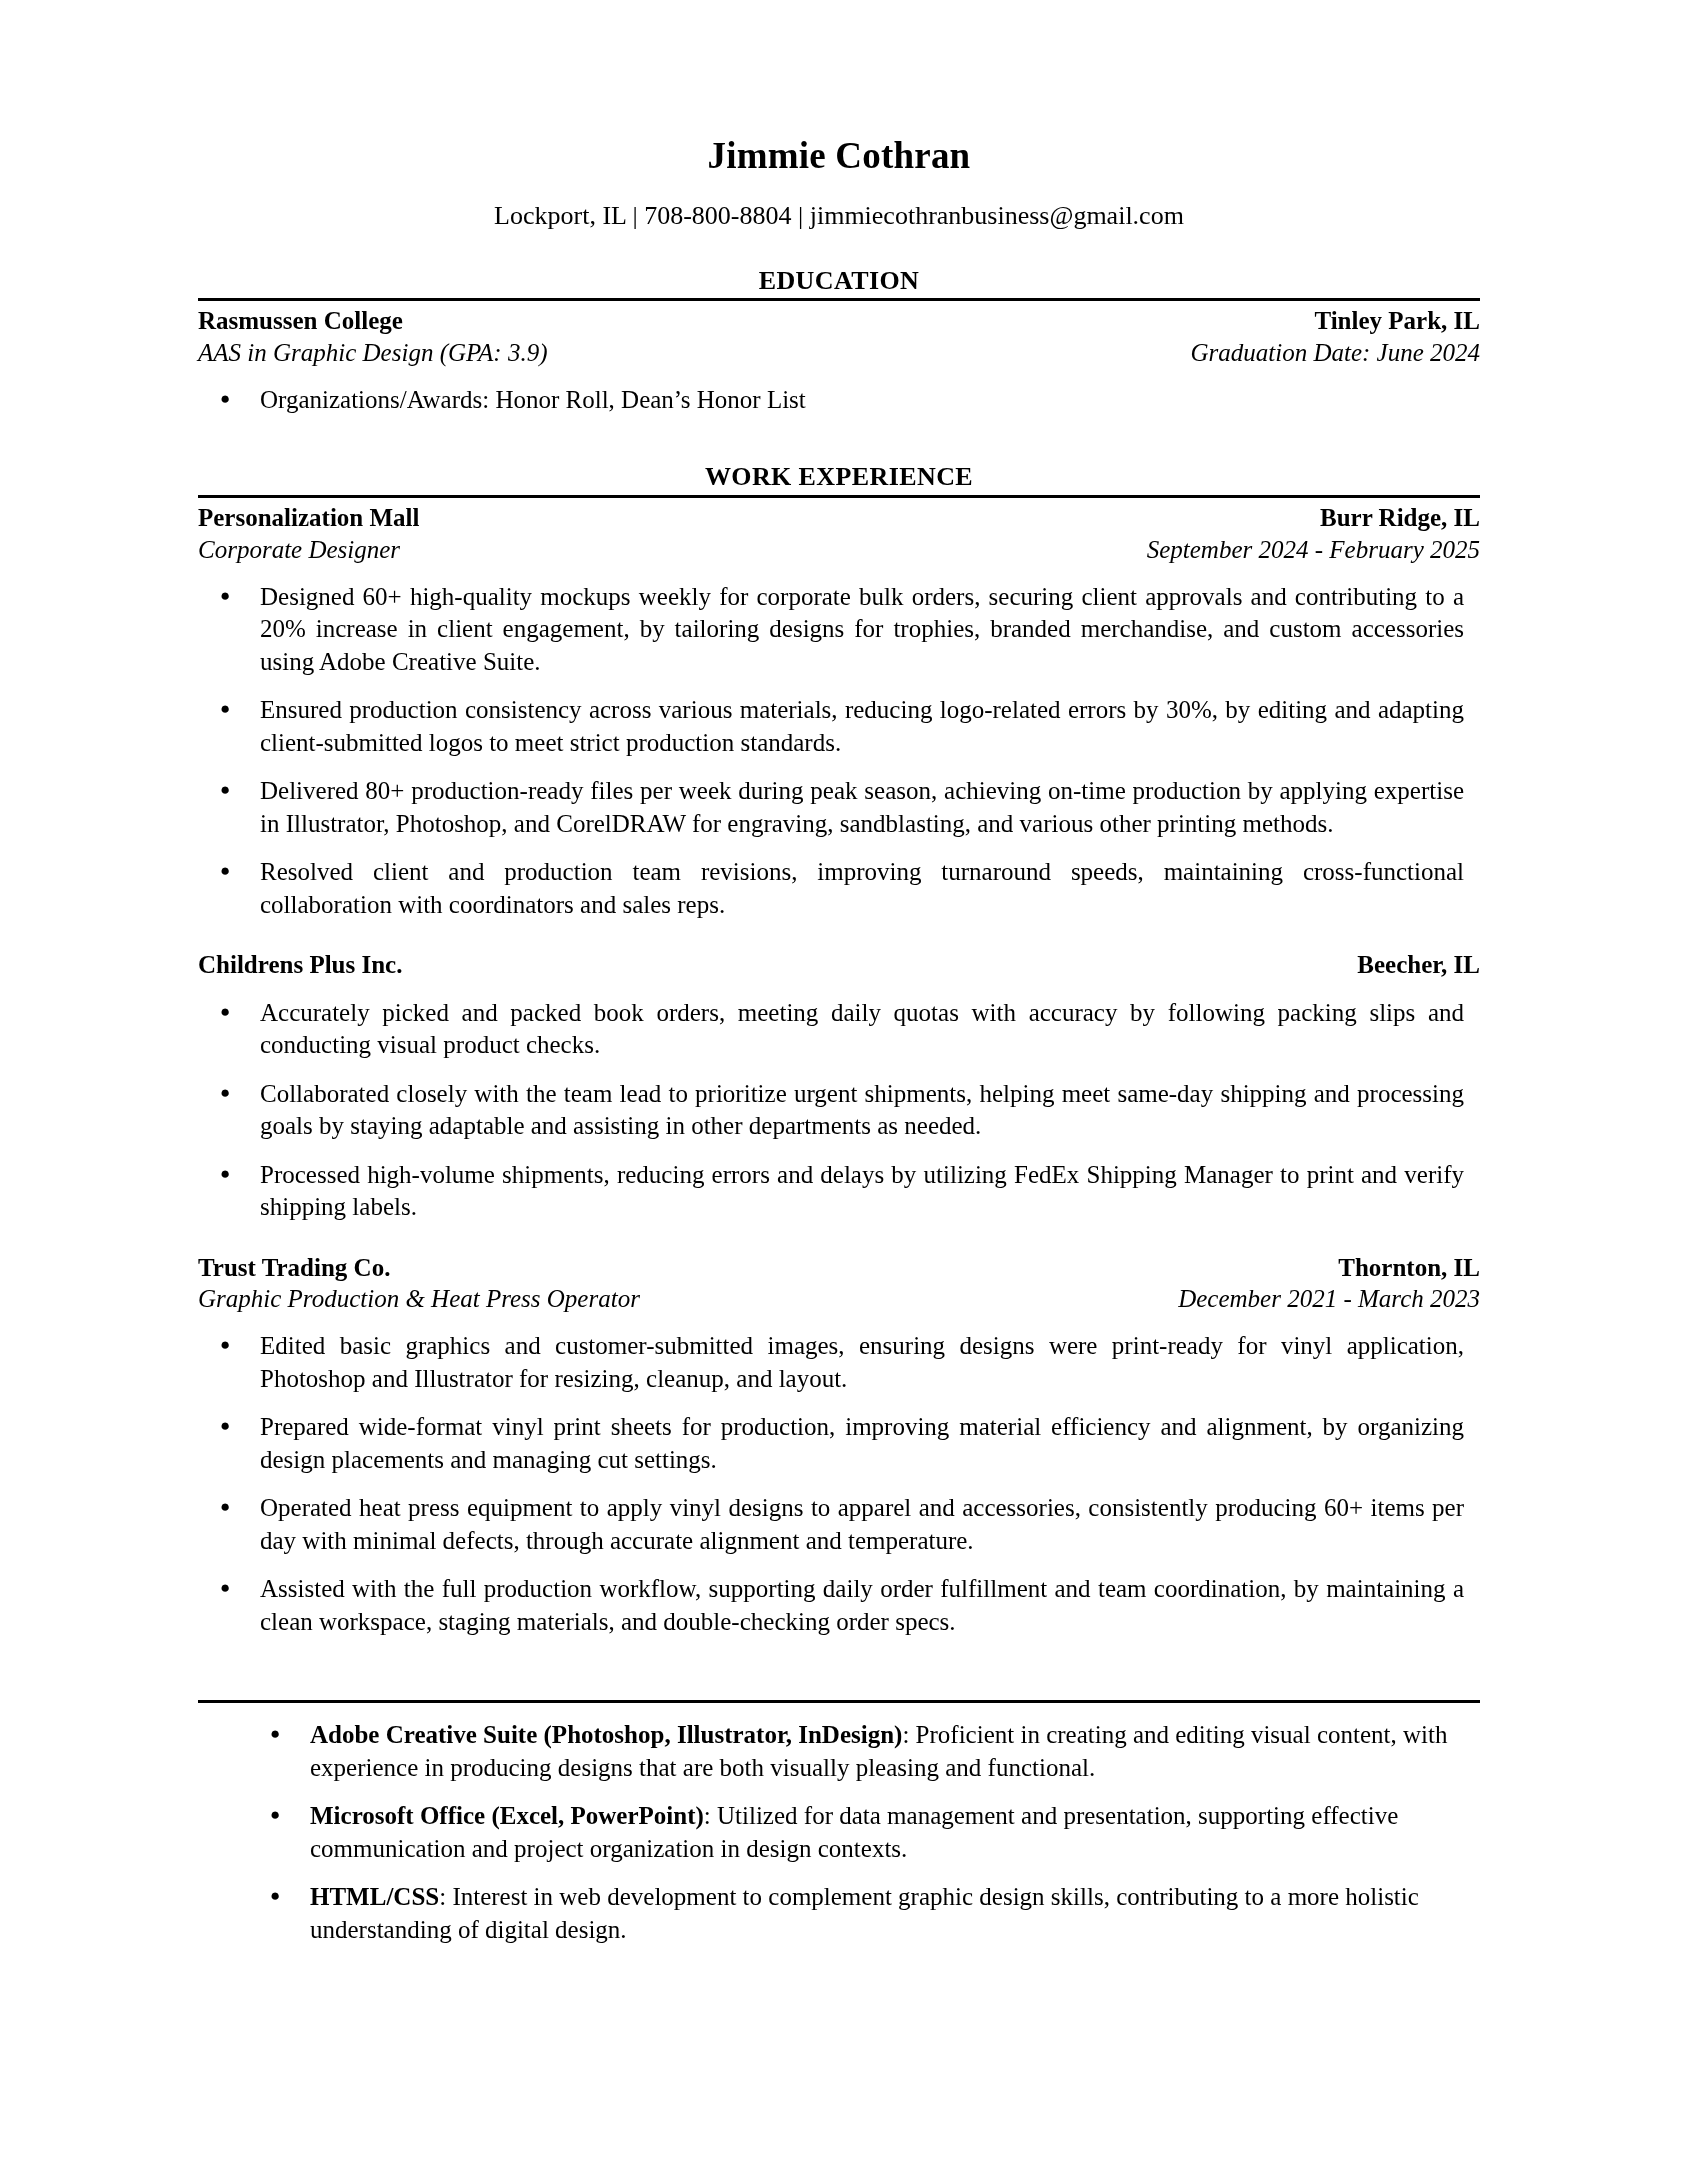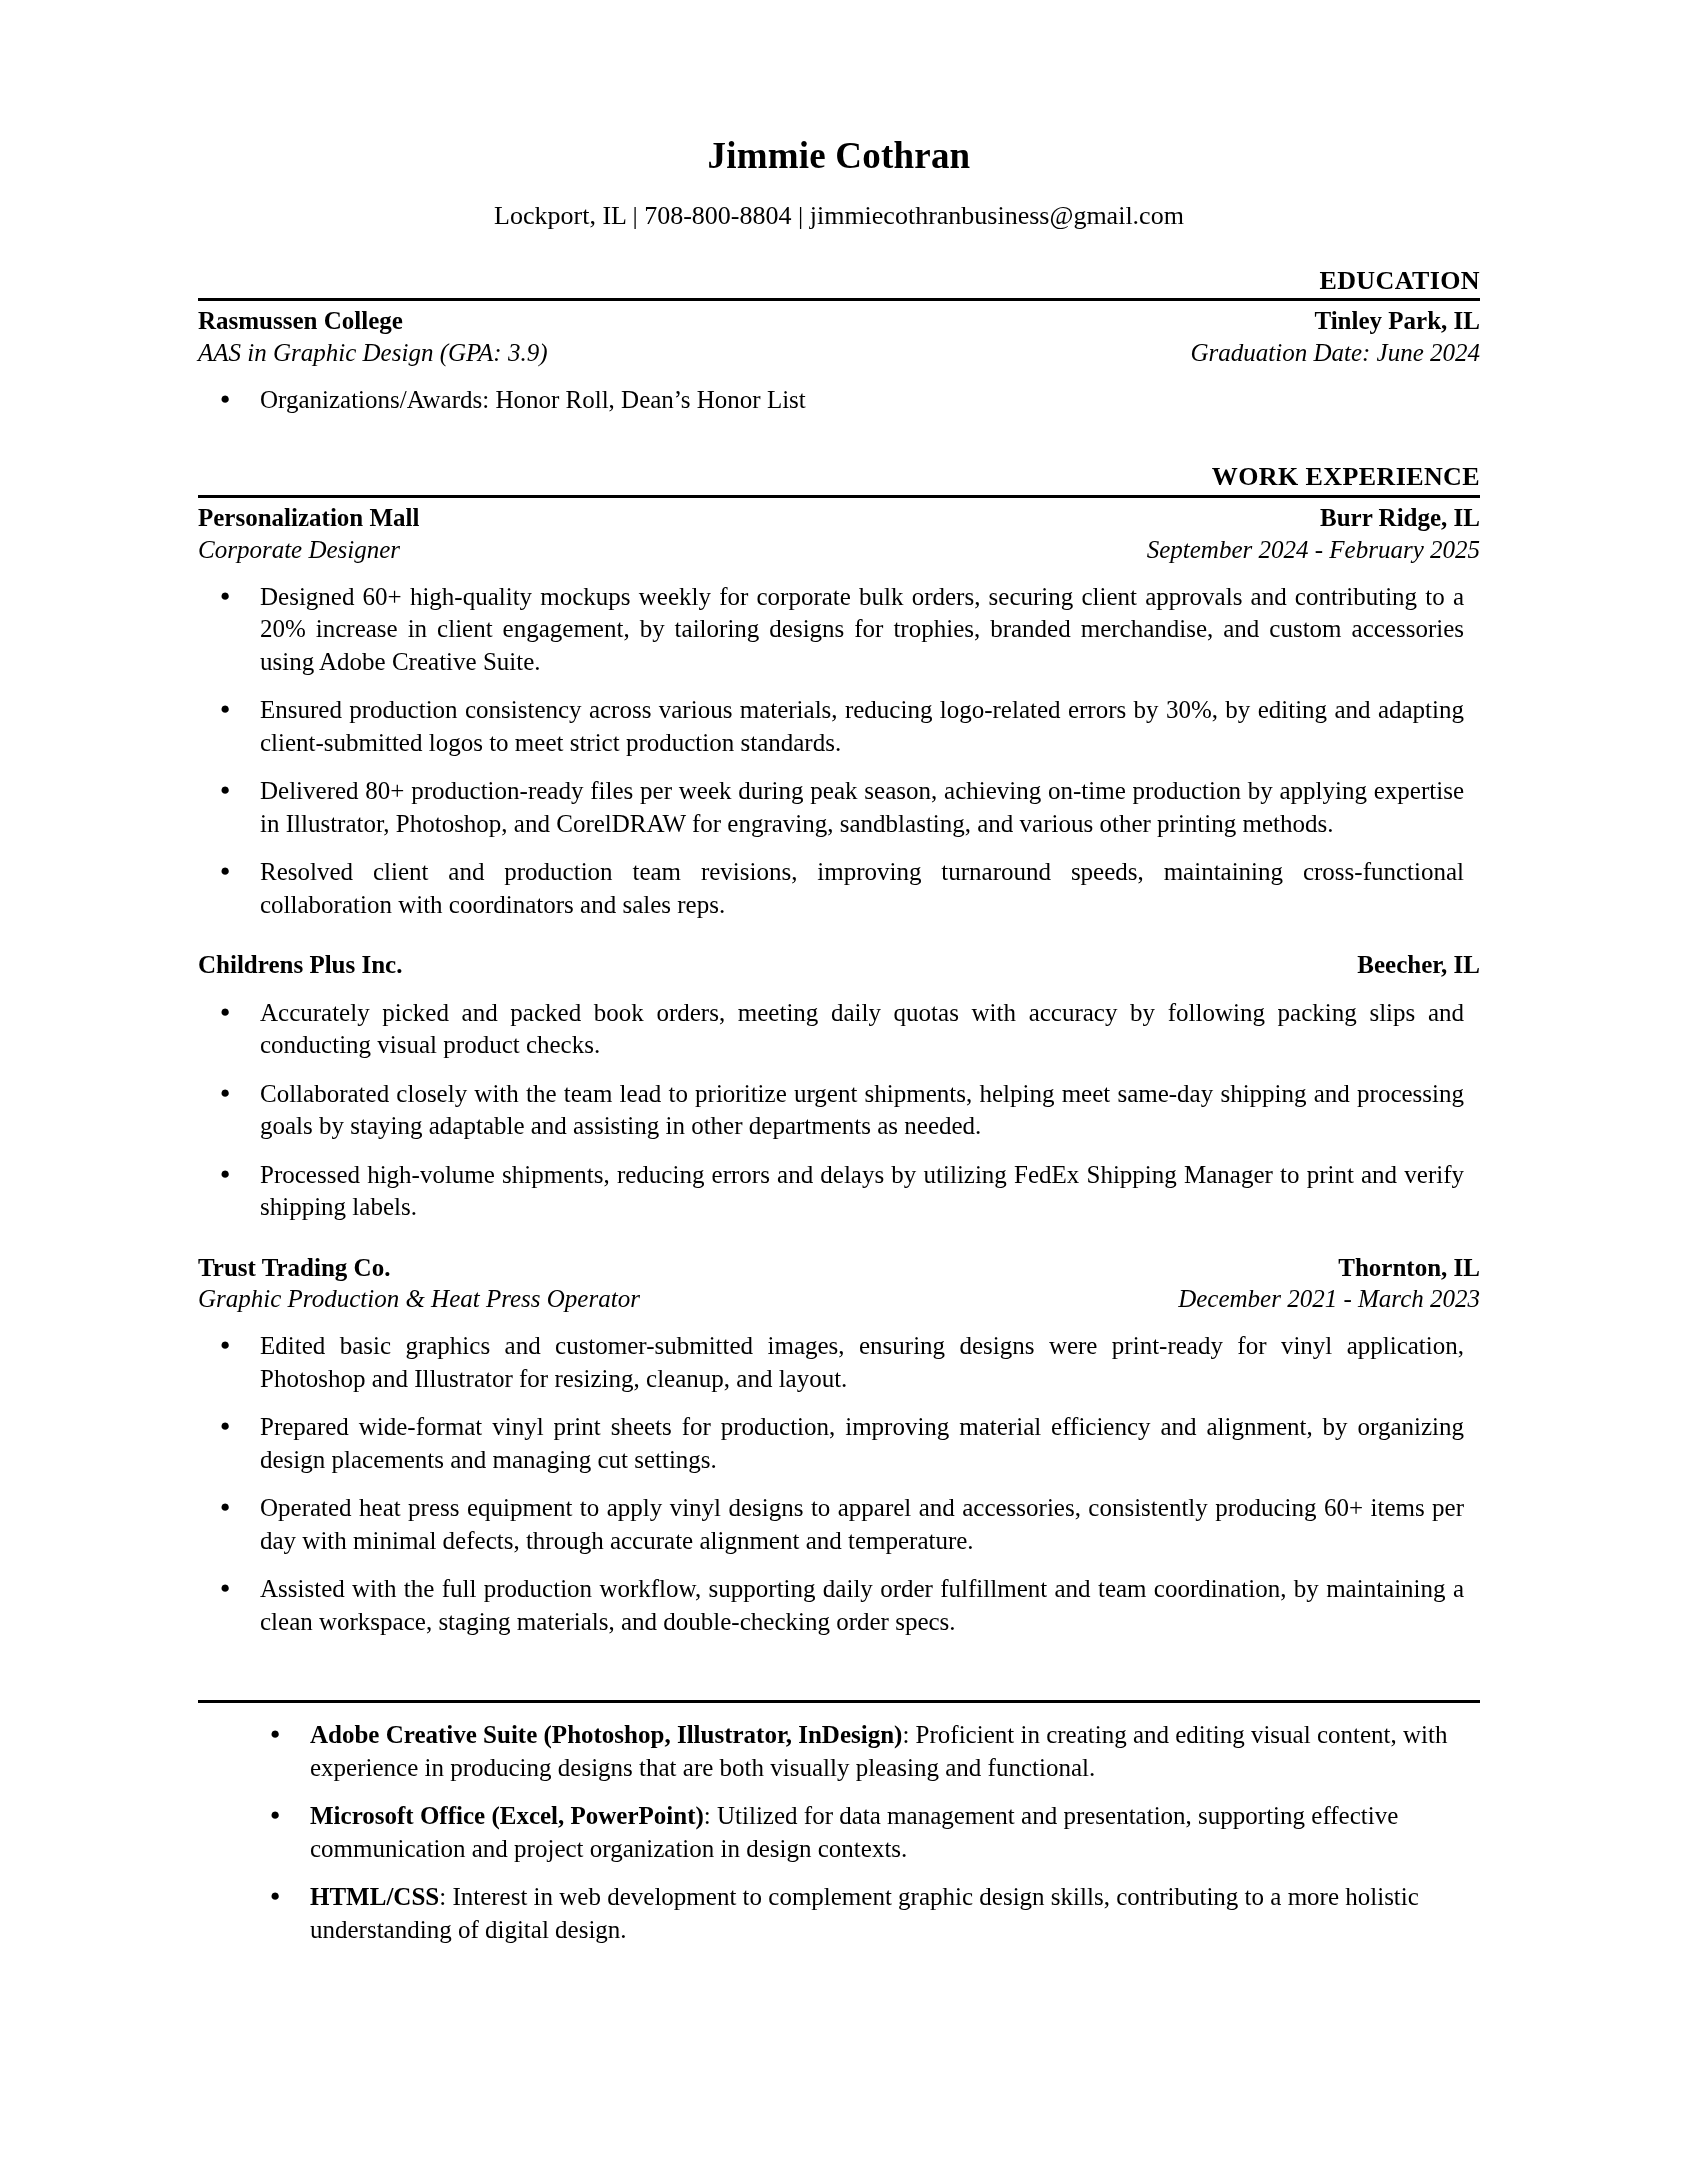--- a/index.html
+++ b/index.html
@@ -37,21 +37,21 @@
     font-size: 26px;
     line-height: 1.2;
     margin: 0 0 34px 0;
   }
 
   
   .section {
     margin: 0;
   }
   .section-title {
-    text-align: right;
+    text-align: center;
     font-size: 26px;
     font-weight: bold;
     letter-spacing: 0.4px;
     line-height: 1.15;
     margin: 0;
     padding-bottom: 3px;
   }
   .rule {
     border: 0;
     border-top: 3px solid #000000;

